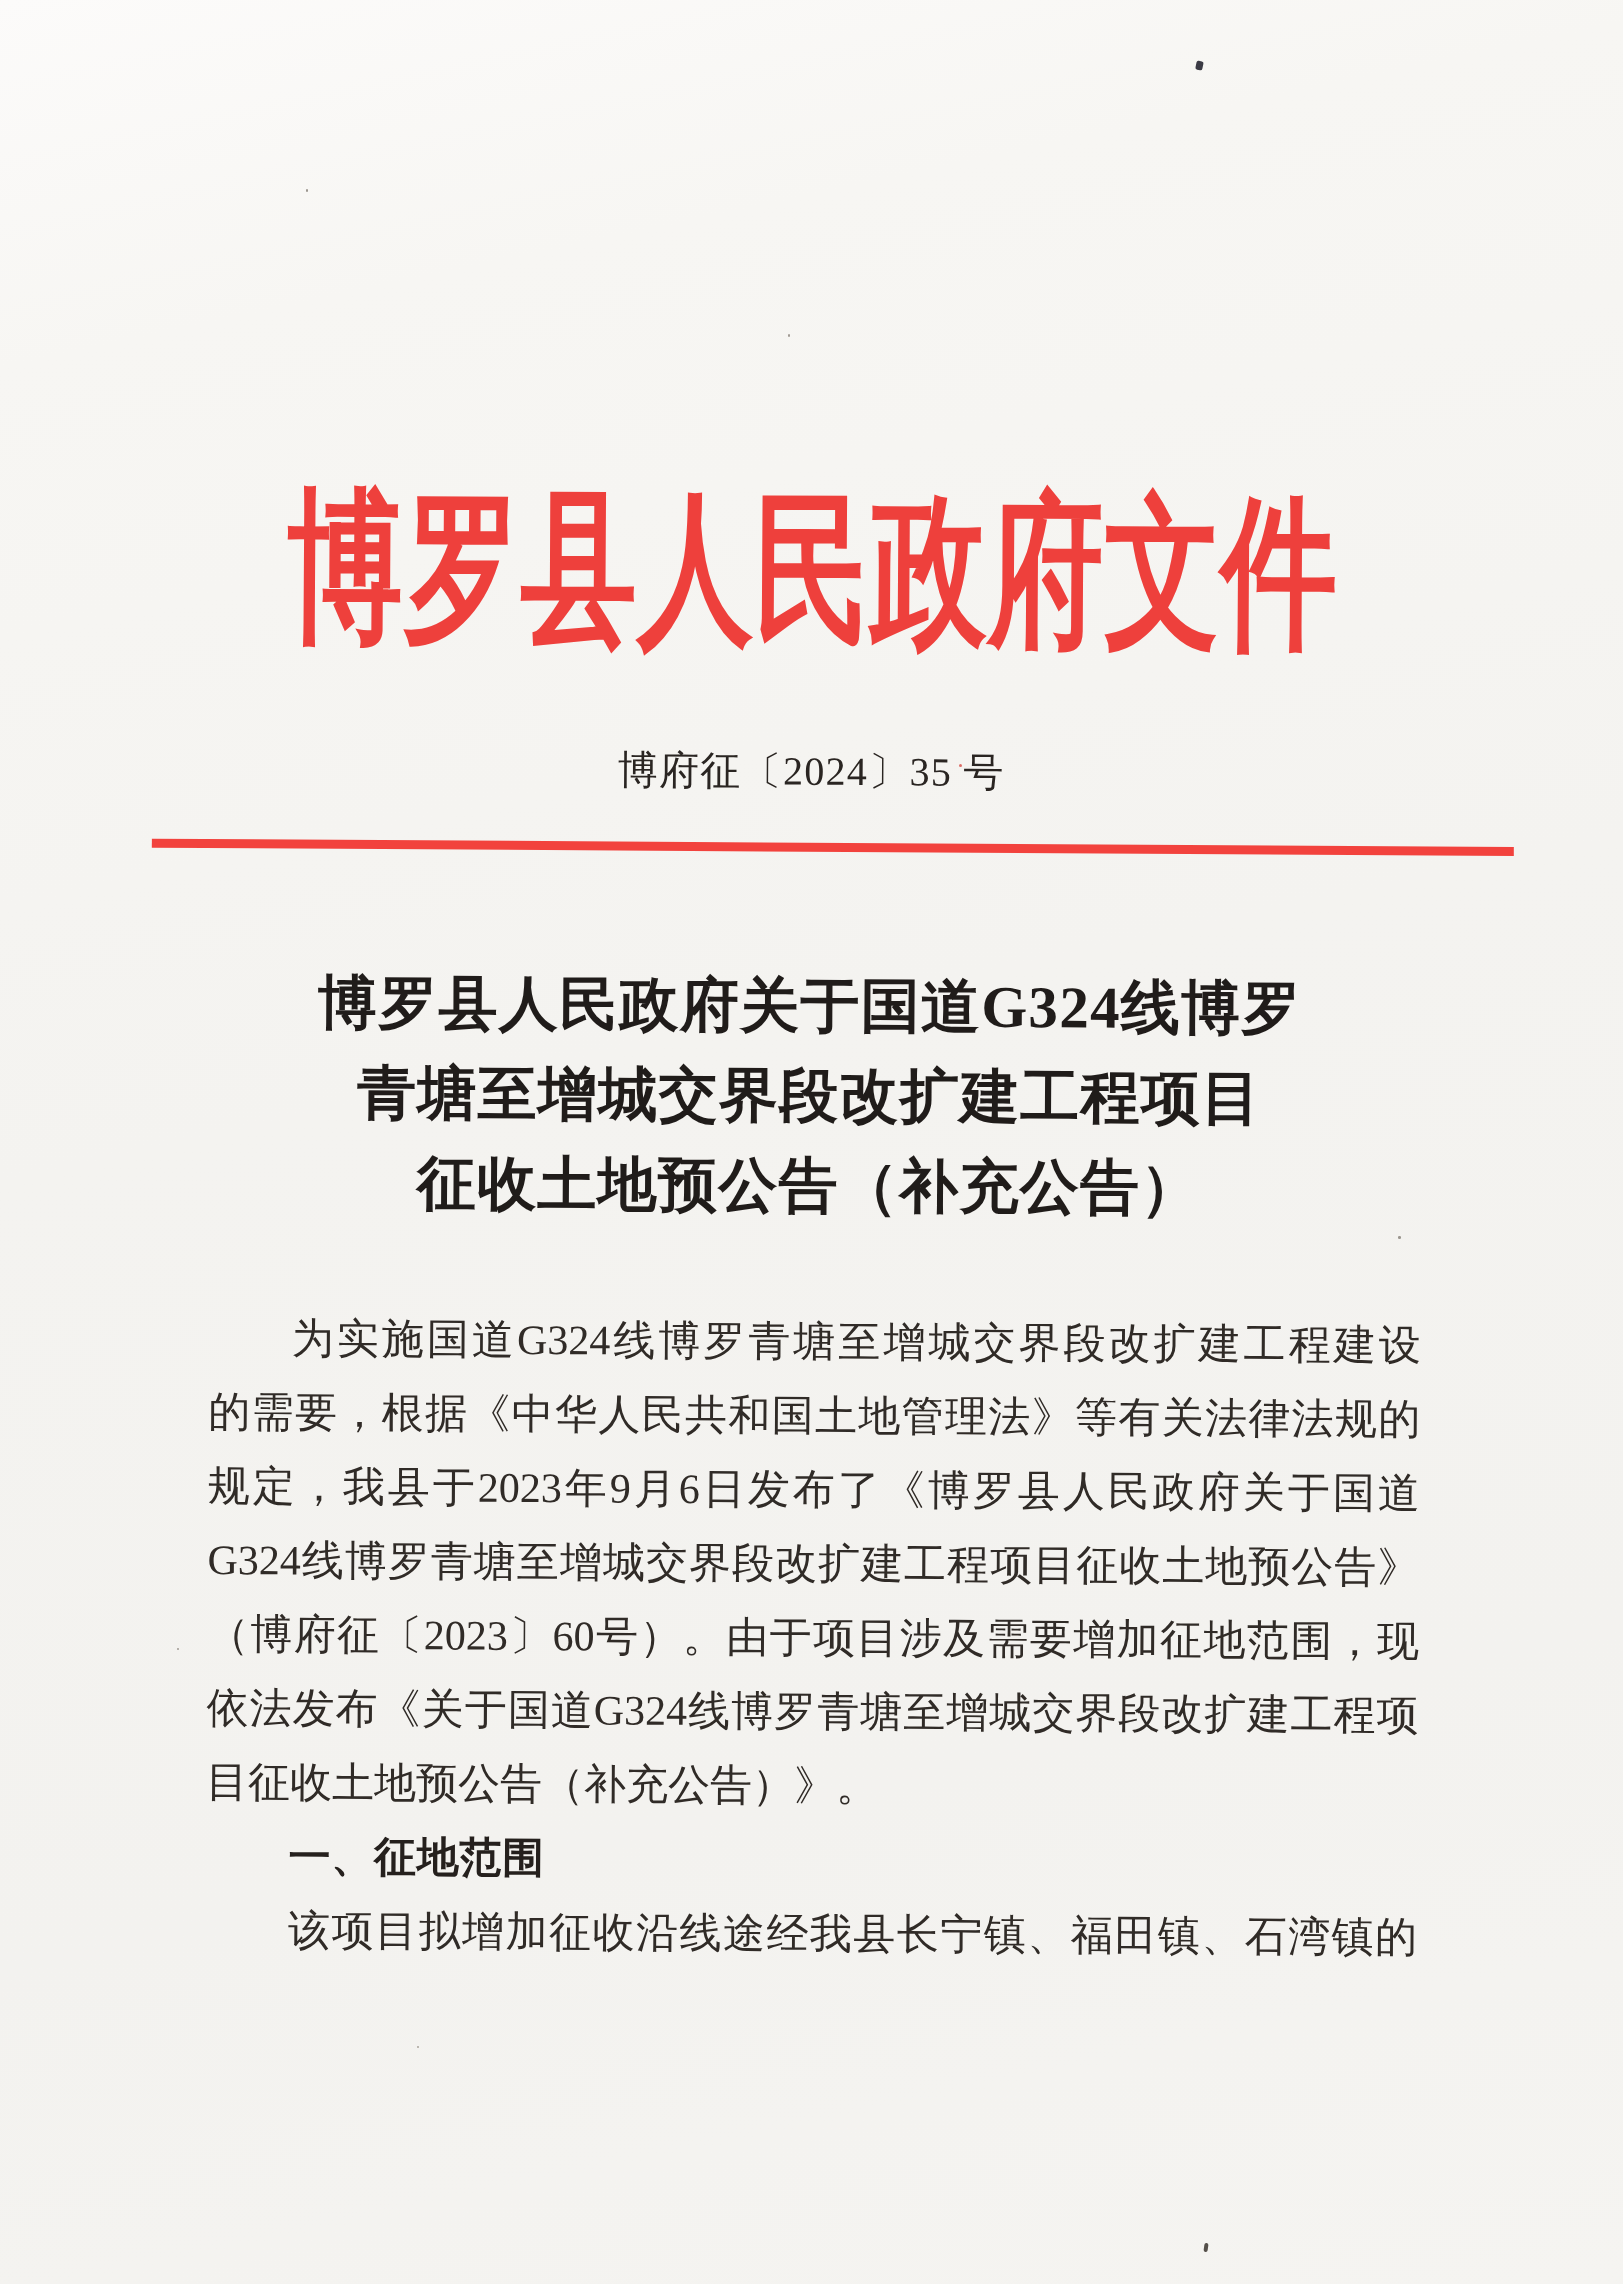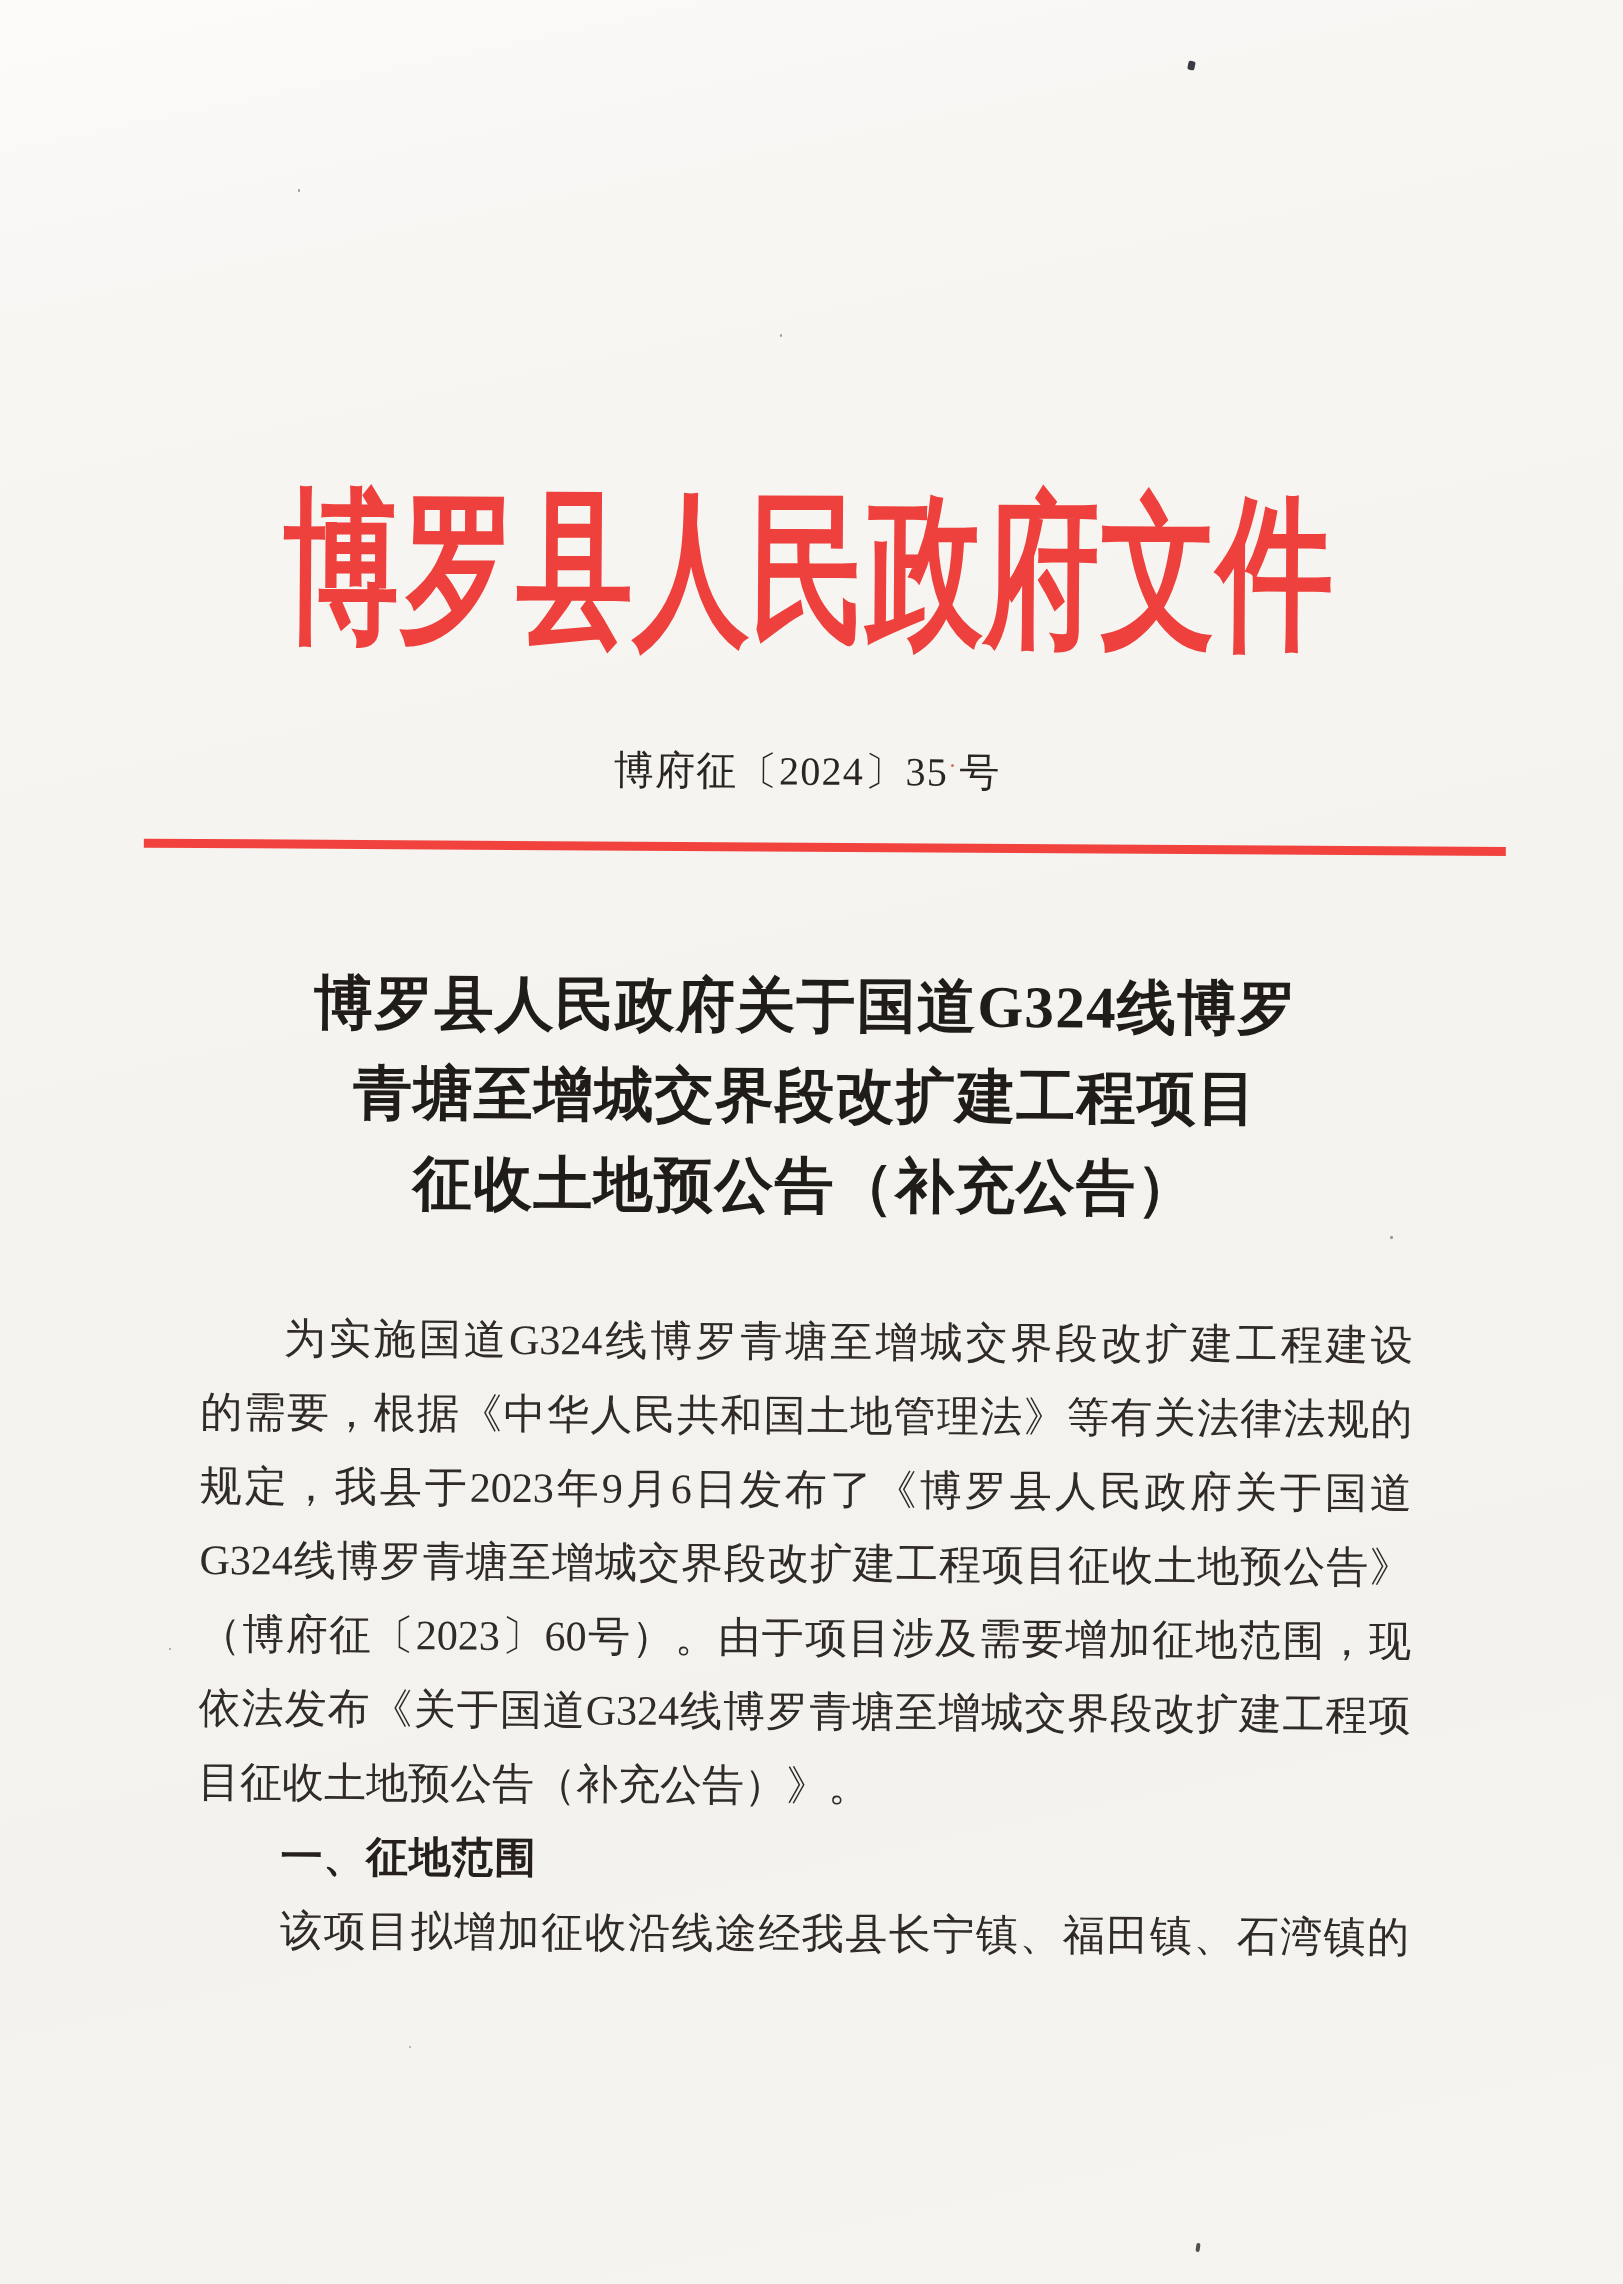--- a/index.html
+++ b/index.html
@@ -9,21 +9,21 @@
     --body-black:#302b27;
     --docnum-black:#2a2522;
     --page-bg:#f4f3f0;
   }
   html,body{margin:0;padding:0;}
   body{
     width:1624px;height:2284px;overflow:hidden;position:relative;
     background:linear-gradient(168deg,#fcfbfa 0%,#f7f6f3 14%,var(--page-bg,#f4f3f0) 45%,#f3f2ef 75%,#f5f4f1 100%);
     font-family:"Liberation Serif","DejaVu Serif",serif;
   }
-  .page{position:absolute;inset:0;}
+  .page{position:absolute;inset:0;margin-left:8px;}
   .tilt{position:absolute;inset:0;transform:rotate(0.35deg);transform-origin:198px 0;}
 
   .masthead{
     position:absolute;top:485px;left:50%;
     transform:translateX(-50%) scaleY(1.43);transform-origin:top center;
     font-size:116px;line-height:116px;font-weight:bold;white-space:nowrap;
     color:var(--masthead-red,#ee403c);letter-spacing:0.7px;
   }
   .doc-number{
     position:absolute;top:746px;left:0;width:100%;text-align:center;

